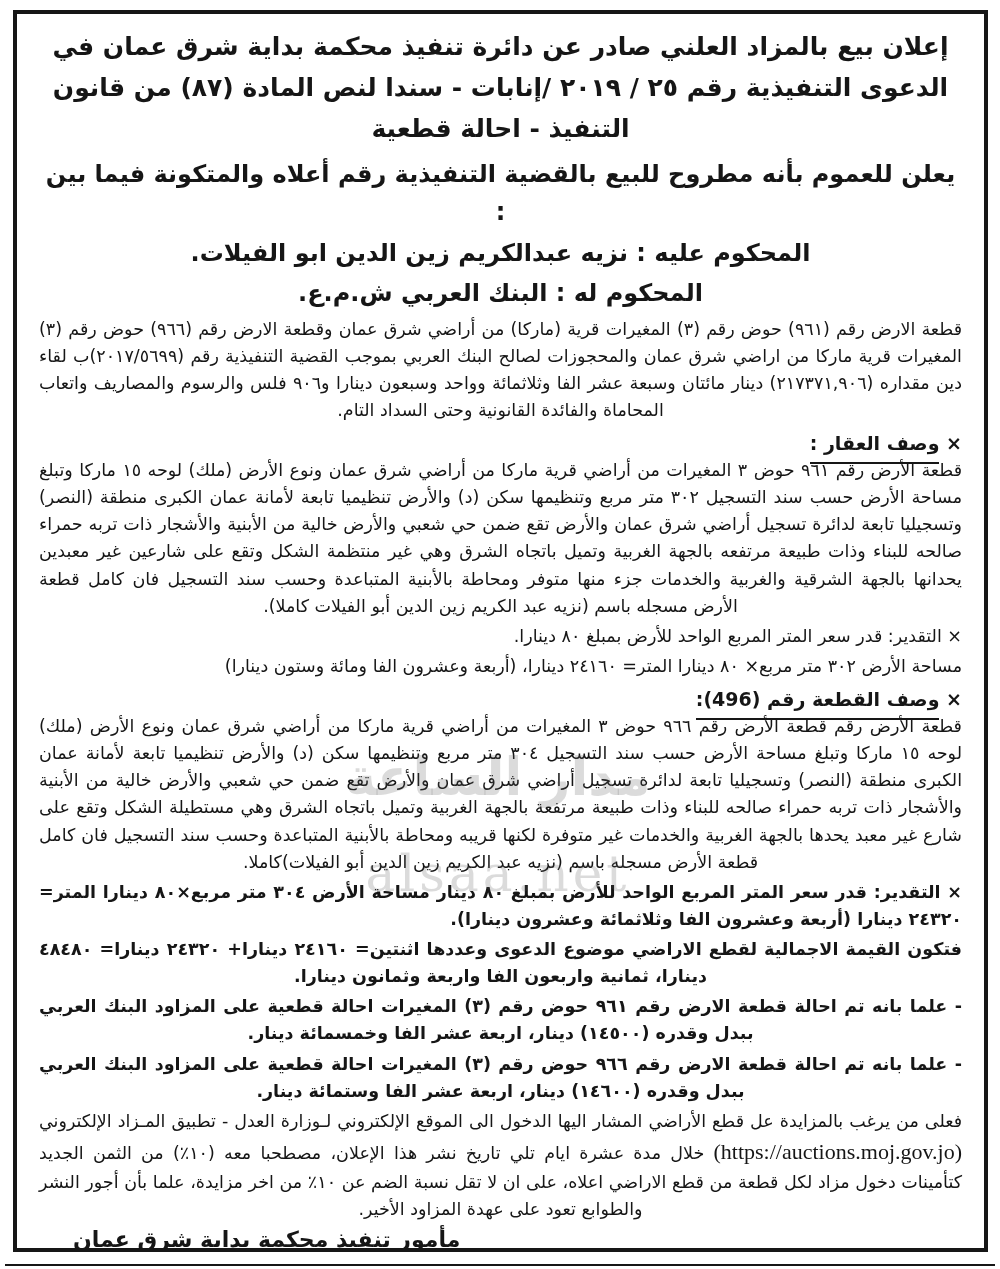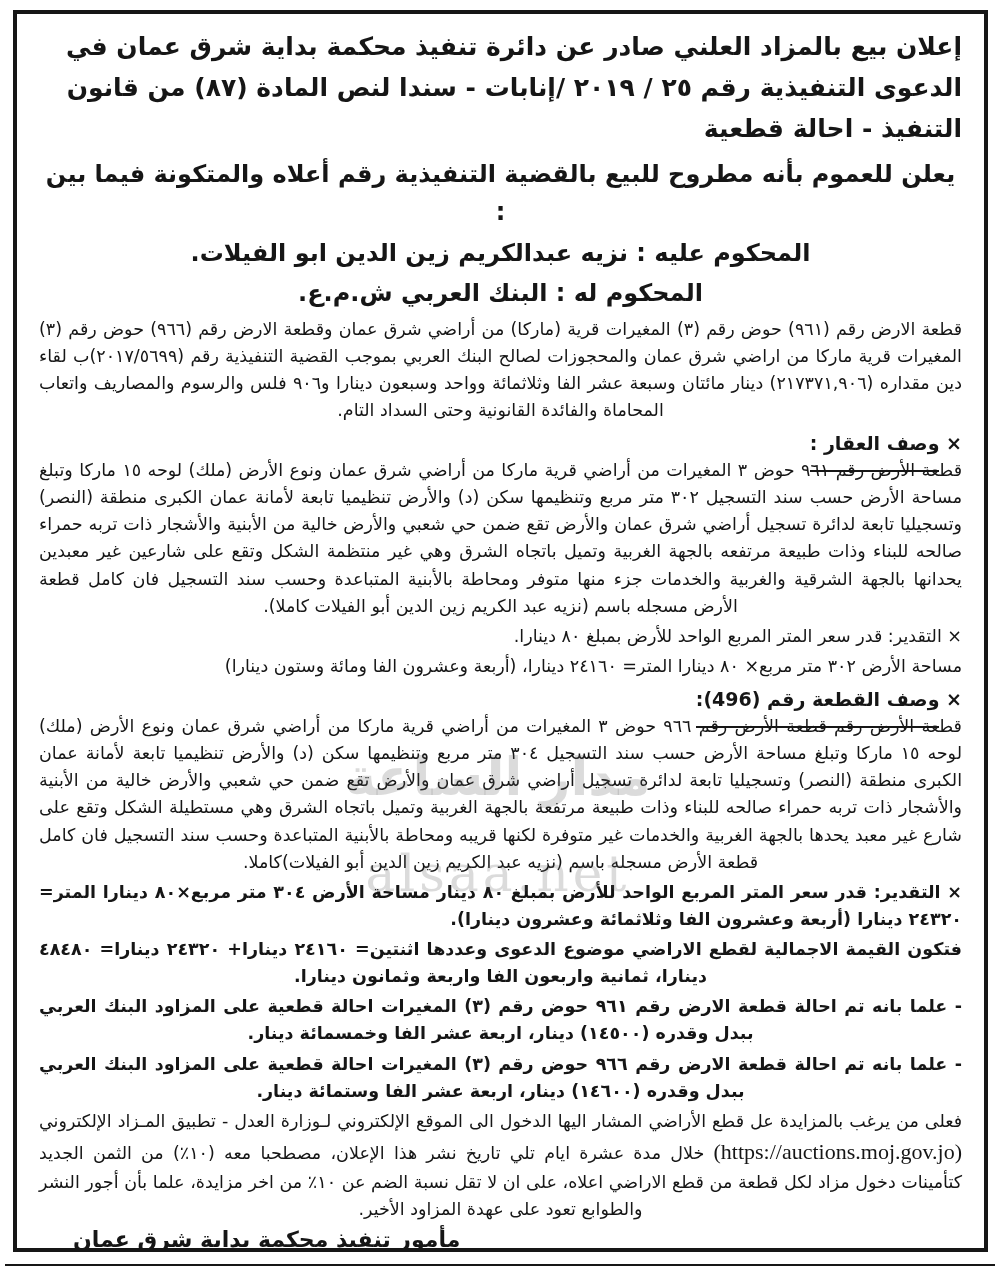--- a/index.html
+++ b/index.html
@@ -17,20 +17,21 @@
     padding:8px 22px 6px 22px;
     direction:rtl;
     overflow:hidden;
   }
   .bottom-rule{
     position:absolute;left:5px;right:5px;bottom:3px;height:2px;
     background:#161616;
   }
   .heading{
     margin:4px 0 6px;
+    text-align:center;
     font-weight:bold;
     font-size:25px;
     line-height:1.64;
   }
   .intro{
     margin:2px 0;
     text-align:center;
     font-weight:bold;
     font-size:24px;
     line-height:1.6;
@@ -40,21 +41,21 @@
     font-size:17.5px;
     line-height:1.55;
   }
   .just{ text-align:justify; text-align-last:center; }
   .just-r{ text-align:justify; }
   .sec-title{
     margin:8px 0 2px;
     font-size:19px;
     font-weight:bold;
   }
-  .sec-title .underlined{ border-bottom:2px solid #161616; padding-bottom:16px; }
+  .sec-title .underlined{ border-bottom:2px solid #161616; padding-bottom:8px; }
   .bold-para{
     font-weight:bold;
     font-size:19.5px;
     line-height:1.62;
   }
   .closing{ font-size:17.5px; line-height:1.6; margin-top:6px; }
   .url{
     font-family:Liberation Serif, serif;
     font-size:22px;
     font-weight:normal;

